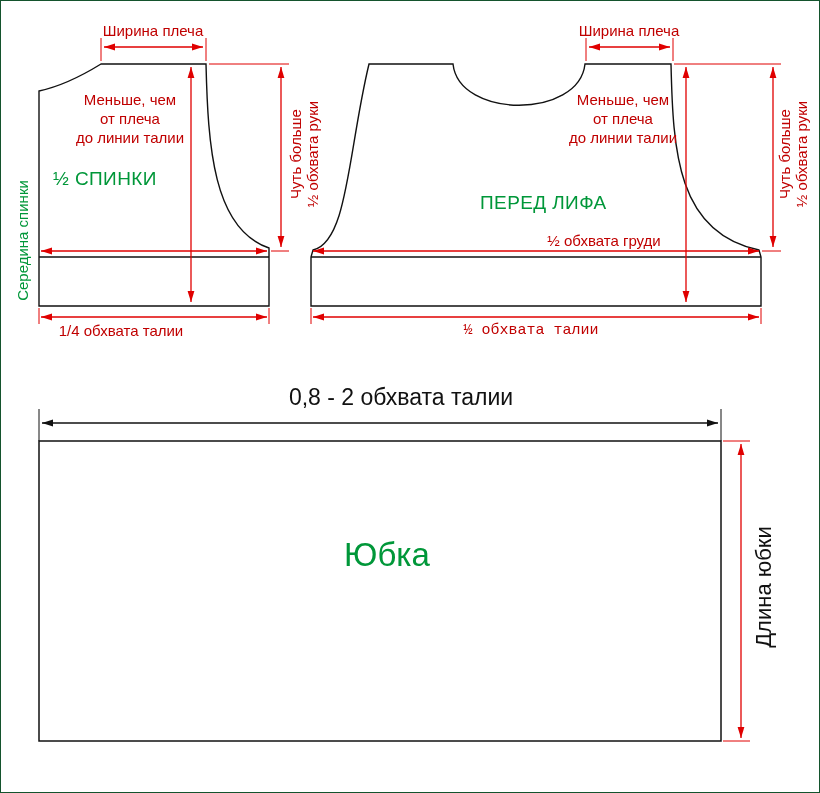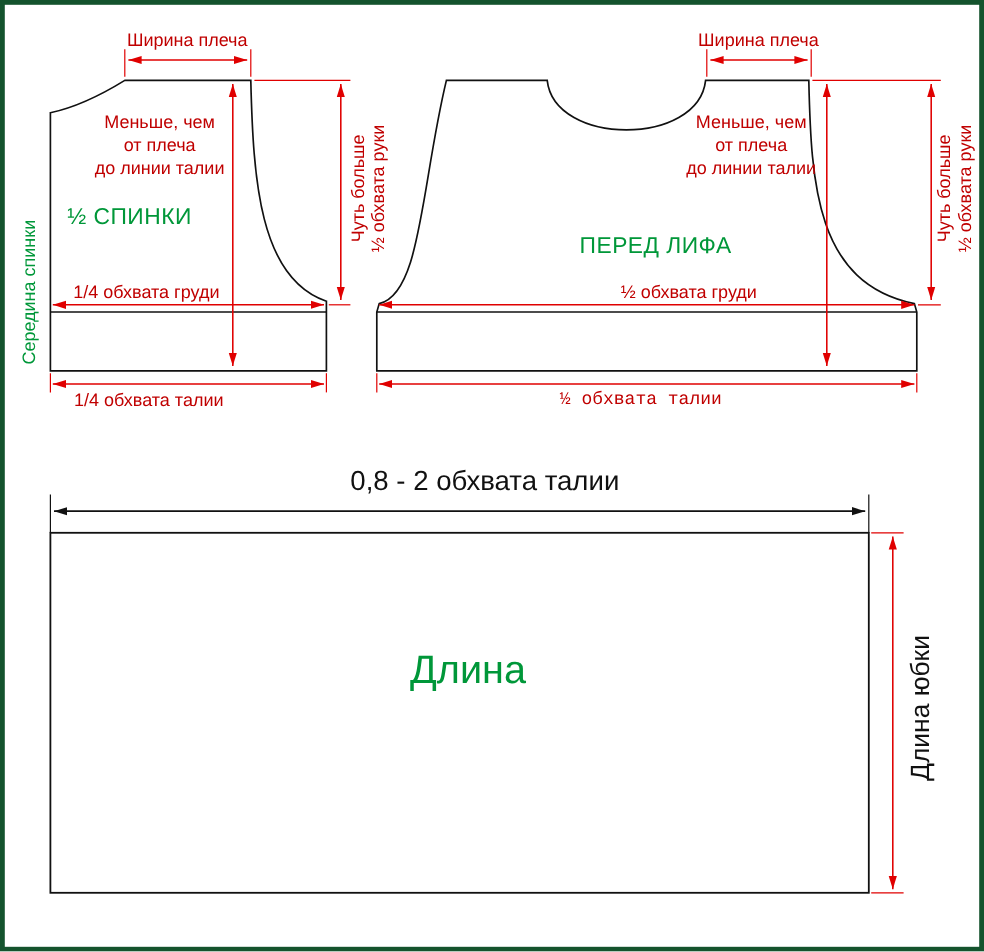--- a/index.html
+++ b/index.html
@@ -2,21 +2,21 @@
 <html><head>
 <meta charset="utf-8">
 <style>
   * { margin: 0; padding: 0; box-sizing: border-box; }
   html, body { background: #ffffff; }
   .canvas {
     position: relative;
     width: 820px;
     height: 793px;
     background: #ffffff;
-    border: 4px solid #14532d;
+    border: 1px solid #14532d;
     font-family: "Liberation Sans", sans-serif;
     overflow: hidden;
   }
   .canvas > svg { position: absolute; left: 0; top: 0; }
   .lbl { position: absolute; }
   .red   { color: #c00000; font-size: 15px; line-height: 19px; text-align: center; }
   .green { color: #009739; }
   .blacktxt { color: #111111; }
   .piece-name { font-size: 19px; letter-spacing: 0.4px; text-align: left; }
   .rot { transform: rotate(-90deg); }
@@ -96,47 +96,46 @@
   <div class="lbl red" style="left:72px; top:89px; width:114px;">
     <span class="note-line">Меньше, чем</span>
     <span class="note-line">от плеча</span>
     <span class="note-line">до линии талии</span>
   </div>
 
   <div class="lbl green piece-name" style="left:52px; top:167px; width:150px;">½ СПИНКИ</div>
 
   <div class="lbl green rot" style="left:-54px; top:231px; width:150px; font-size:15px; text-align:center;">Середина спинки</div>
 
-  <div class="lbl red" style="left:35px; top:230px; width:166px;">1/4 обхвата груди</div>
 
   <div class="lbl red" style="left:35px; top:320px; width:170px;">1/4 обхвата талии</div>
 
   <div class="lbl red rot" style="left:218px; top:136px; width:170px; line-height:17px;">
     <span class="note-line">Чуть больше</span>
     <span class="note-line">½ обхвата руки</span>
   </div>
 
   <div class="lbl red" style="left:553px; top:20px; width:150px;">Ширина плеча</div>
 
   <div class="lbl red" style="left:565px; top:89px; width:114px;">
     <span class="note-line">Меньше, чем</span>
     <span class="note-line">от плеча</span>
     <span class="note-line">до линии талии</span>
   </div>
 
   <div class="lbl green piece-name" style="left:479px; top:163px; width:165px;margin-top:28px;">ПЕРЕД ЛИФА</div>
 
-  <div class="lbl red" style="left:487px; top:230px; width:166px;">½ обхвата груди</div>
+  <div class="lbl red" style="left:520px; top:230px; width:166px;">½ обхвата груди</div>
 
   <div class="lbl red" style="left:447px; top:320px; width:166px;font-family:Liberation Mono, monospace;">½ обхвата талии</div>
 
   <div class="lbl red rot" style="left:707px; top:136px; width:170px; line-height:17px;">
     <span class="note-line">Чуть больше</span>
     <span class="note-line">½ обхвата руки</span>
   </div>
 
   <div class="lbl blacktxt" style="left:240px; top:383px; width:320px; font-size:23px; text-align:center;">0,8 - 2 обхвата талии</div>
 
-  <div class="lbl green" style="left:286px; top:535px; width:200px; font-size:33px; text-align:center;">Длина</div>
+  <div class="lbl green" style="left:286px; top:535px; width:200px; font-size:33px; text-align:center;">Юбка</div>
 
   <div class="lbl blacktxt rot" style="left:643px; top:573px; width:240px; font-size:22px; text-align:center;">Длина юбки</div>
 
 </div>
 
 </body></html>

